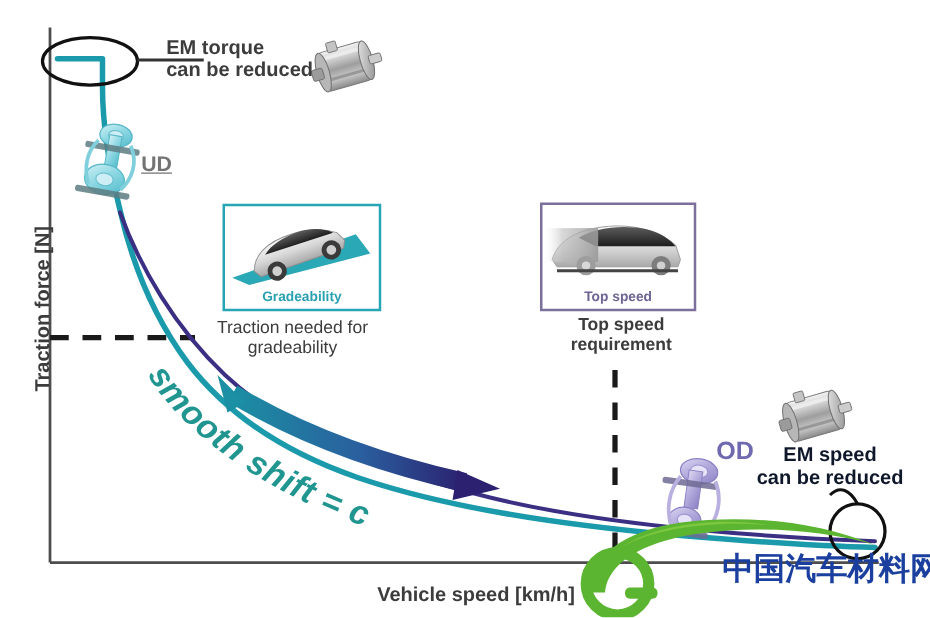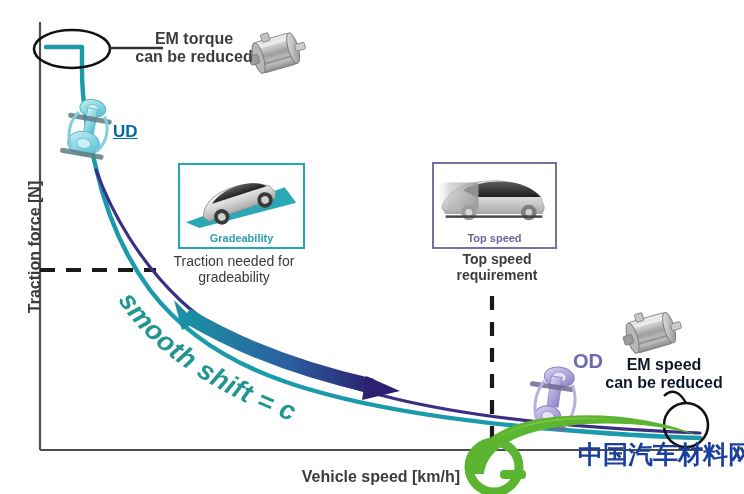--- a/index.html
+++ b/index.html
@@ -1,26 +1,26 @@
 <!DOCTYPE html>
 <html><head>
 <meta charset="utf-8">
 <style>
   html,body{margin:0;padding:0;background:#ffffff;}
   body{width:744px;height:494px;font-family:"Liberation Sans",sans-serif;overflow:hidden;}
   #stage{position:relative;width:744px;height:494px;background:#fff;}
   svg.layer{position:absolute;left:0;top:0;width:744px;height:494px;}
   .txt{position:absolute;color:#3b3b3b;font-family:"Liberation Sans",sans-serif;line-height:1.12;}
 
-  #em-torque-text{left:133px;top:30px;width:122px;font-size:16px;font-weight:700;color:#3c3c3c;text-align:center;}
+  #em-torque-text{left:133px;top:30px;width:122px;font-size:16px;font-weight:700;color:#3c3c3c;}
   #em-speed-text{left:600px;top:356px;width:128px;font-size:16px;font-weight:700;color:#0f172a;text-align:center;}
   #traction-needed-text{left:158px;top:254px;width:152px;font-size:14px;font-weight:400;color:#3c3c3c;text-align:center;}
   #topspeed-req-text{left:444px;top:252px;width:106px;font-size:14px;font-weight:700;color:#3c3c3c;text-align:center;}
 
-  #ud-label{left:113px;top:122px;font-size:17px;font-weight:700;color:#0369a1;text-decoration:underline;}
+  #ud-label{left:113px;top:122px;font-size:17px;font-weight:700;color:#737373;text-decoration:underline;}
   #od-label{left:573px;top:350px;font-size:20px;font-weight:700;color:#6f6ab0;}
 
   #y-axis-label{position:absolute;left:-55px;top:238px;width:180px;font-size:16px;font-weight:700;color:#3c3c3c;
       transform:rotate(-90deg);text-align:center;}
   #x-axis-label{left:300px;top:468px;width:160px;font-size:16px;font-weight:700;color:#3c3c3c;text-align:right;}
 
   .pbox{position:absolute;background:#fff;box-sizing:border-box;}
   #grade-box{left:178px;top:163px;width:127px;height:86px;border:2px solid #26a6b5;}
   #speed-box{left:432px;top:162px;width:125px;height:87px;border:2px solid #7d6f9c;}
   .boxcap{position:absolute;left:0;bottom:3px;width:100%;text-align:center;font-size:11px;font-weight:700;}

